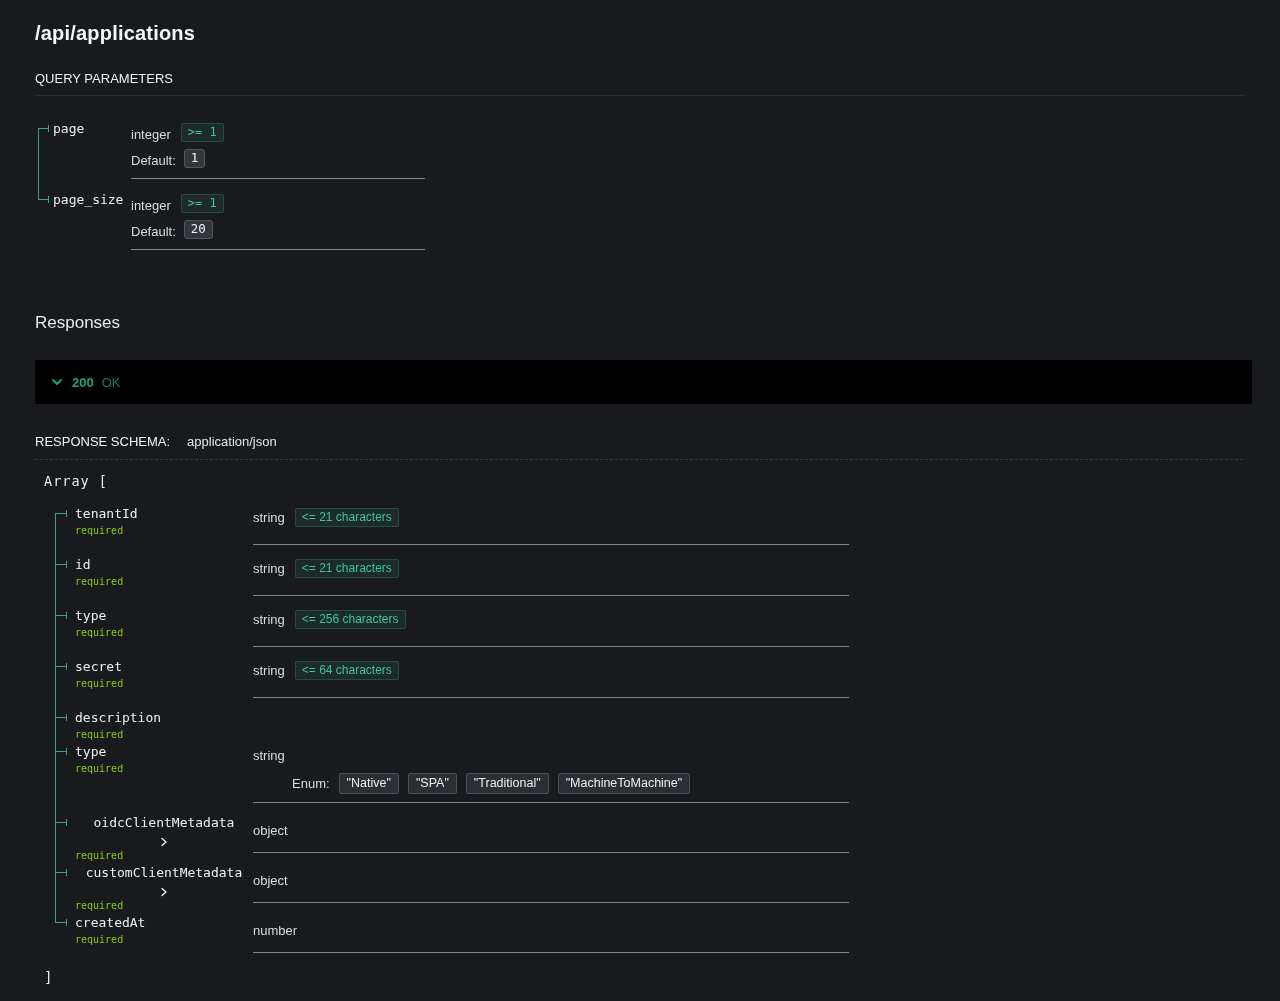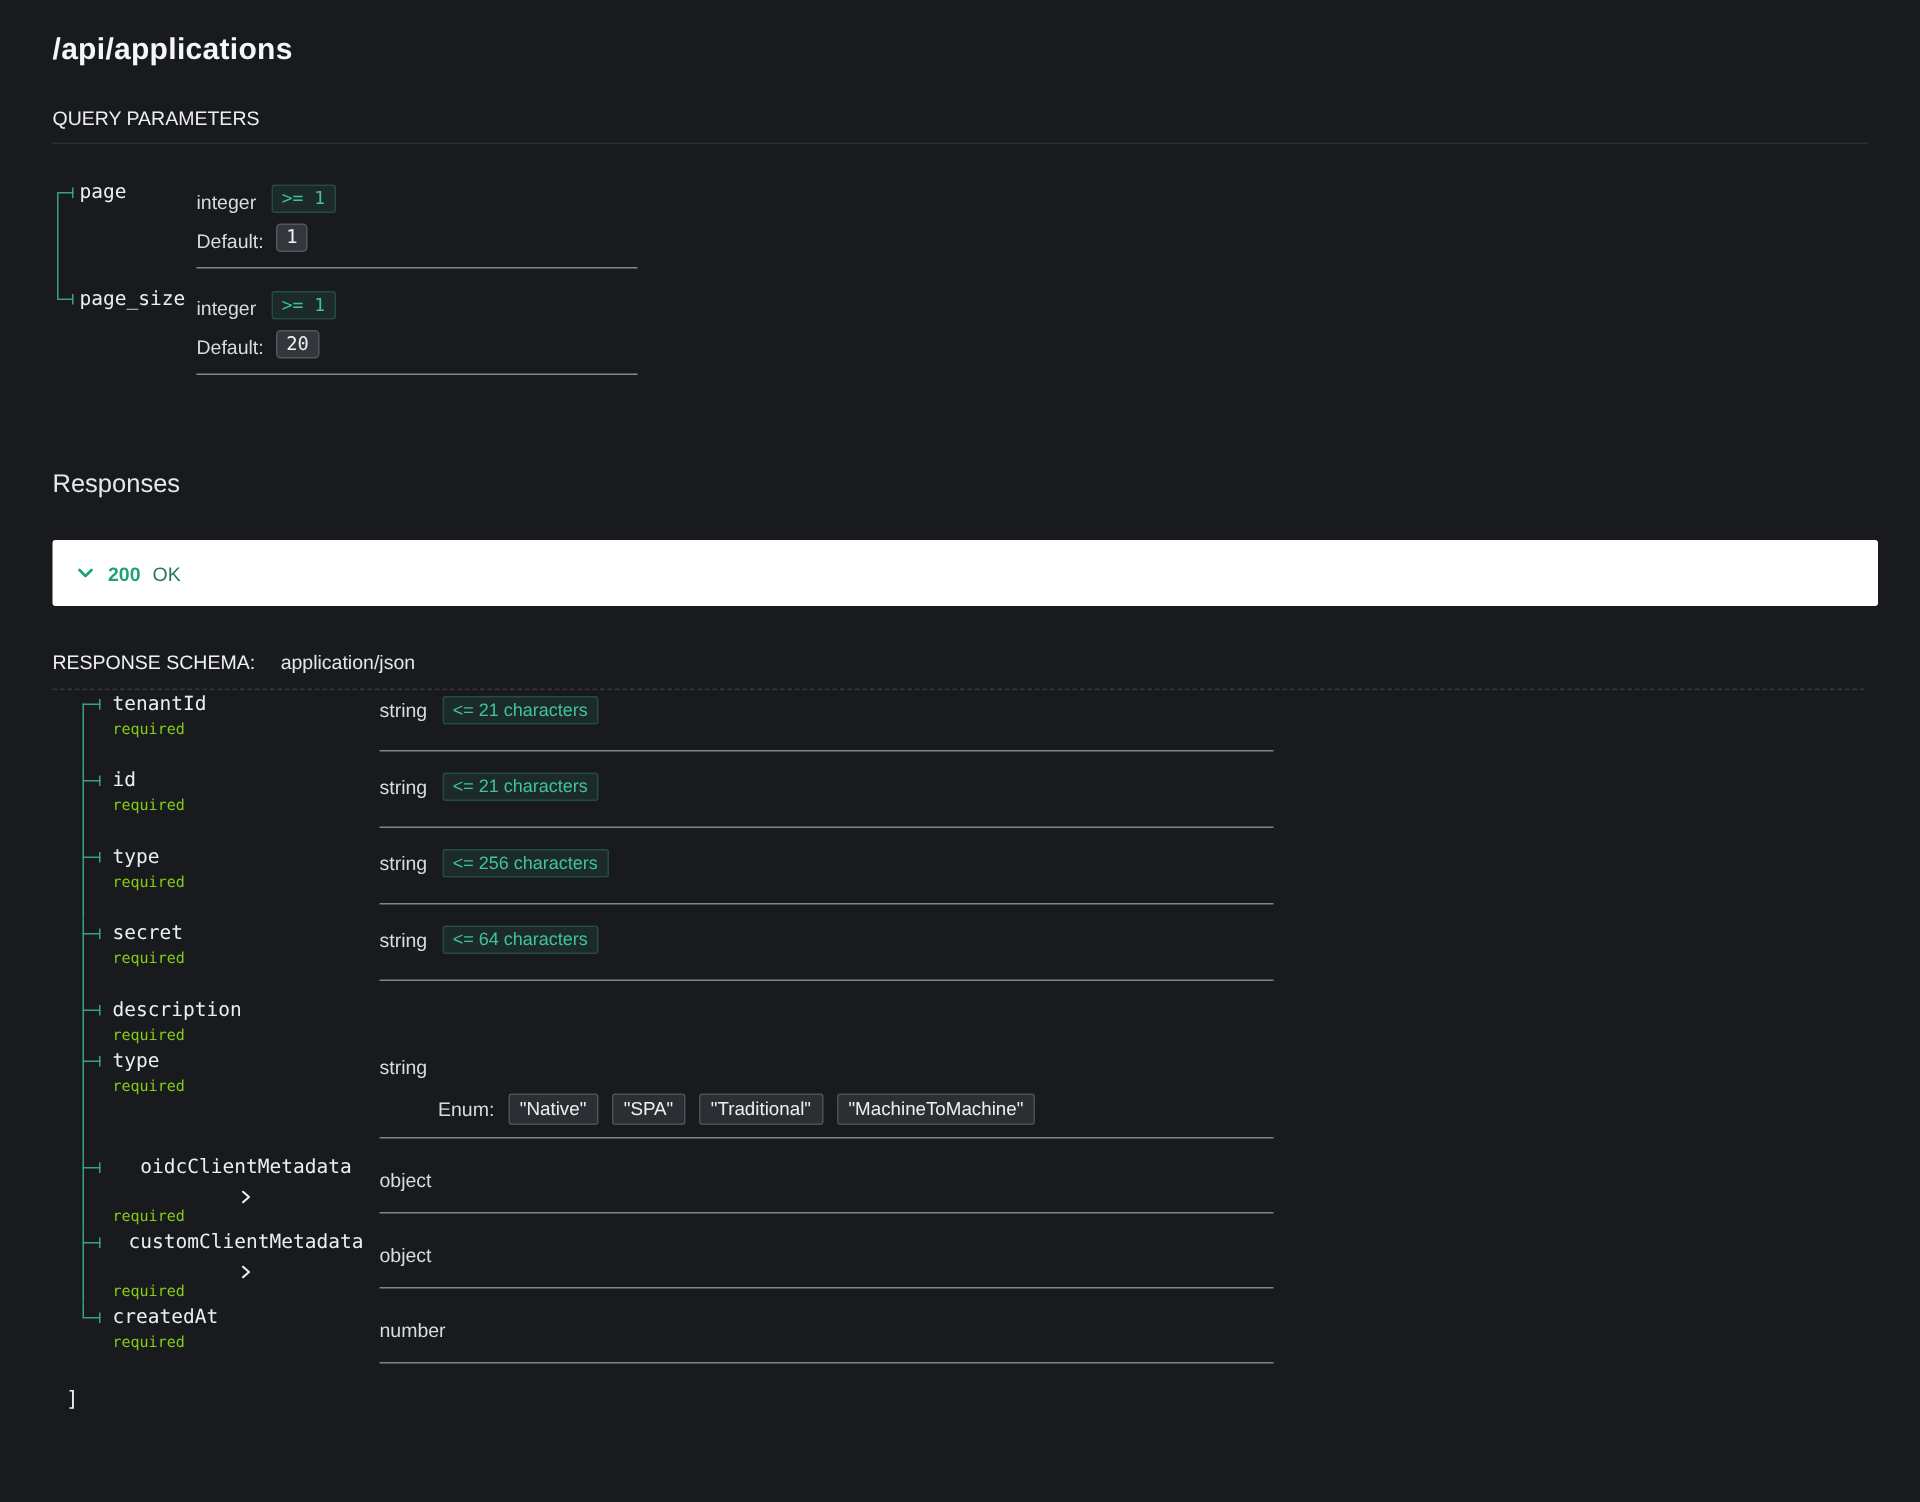--- a/index.html
+++ b/index.html
@@ -56,21 +56,21 @@
   }
   .default-badge {
     font-size:12.5px; color:#f0f1f3; background:#33363b;
     border:1px solid #52565f; padding:0 6px 1px; border-radius:3px; line-height:16px;
   }
   .param-divider { width:294px; border-bottom:1px solid #828890; margin-top:10px; }
 
   
   .responses-heading { font-size:17px; font-weight:400; color:#e6e8ea; margin:52px 0 27px; }
   .response-bar {
-    width:1217px; height:44px; background:#ffffff; border-radius:2px;
+    width:1217px; height:44px; background:#000000; border-radius:2px;
     display:flex; align-items:center; gap:8px; padding-left:15px; cursor:pointer;
   }
   .status-code { font-size:13px; font-weight:700; color:#1fa373; }
   .status-text { font-size:13px; color:#24795c; }
   .chev-down { display:inline-flex; }
 
   .schema-label-row {
     width:1208px; margin-top:30px; padding-bottom:10px;
     border-bottom:1px dashed rgba(255,255,255,.13);
     display:flex; align-items:baseline; gap:17px;
@@ -157,20 +157,21 @@
     </span>
     <span class="status-code">200</span>
     <span class="status-text">OK</span>
   </div>
 
   <div class="schema-label-row">
     <span class="schema-label">RESPONSE SCHEMA:</span>
     <span class="content-type">application/json</span>
   </div>
 
+  <div class="array-open mono">Array [</div>
 
   <div class="s-row">
     <div class="s-name-cell">
       <span class="rail rail-first"></span>
       <span class="branch"></span>
       <div class="f-name mono">tenantId</div>
       <div class="f-required mono">required</div>
     </div>
     <div class="s-content-cell">
       <div class="s-type-line">

